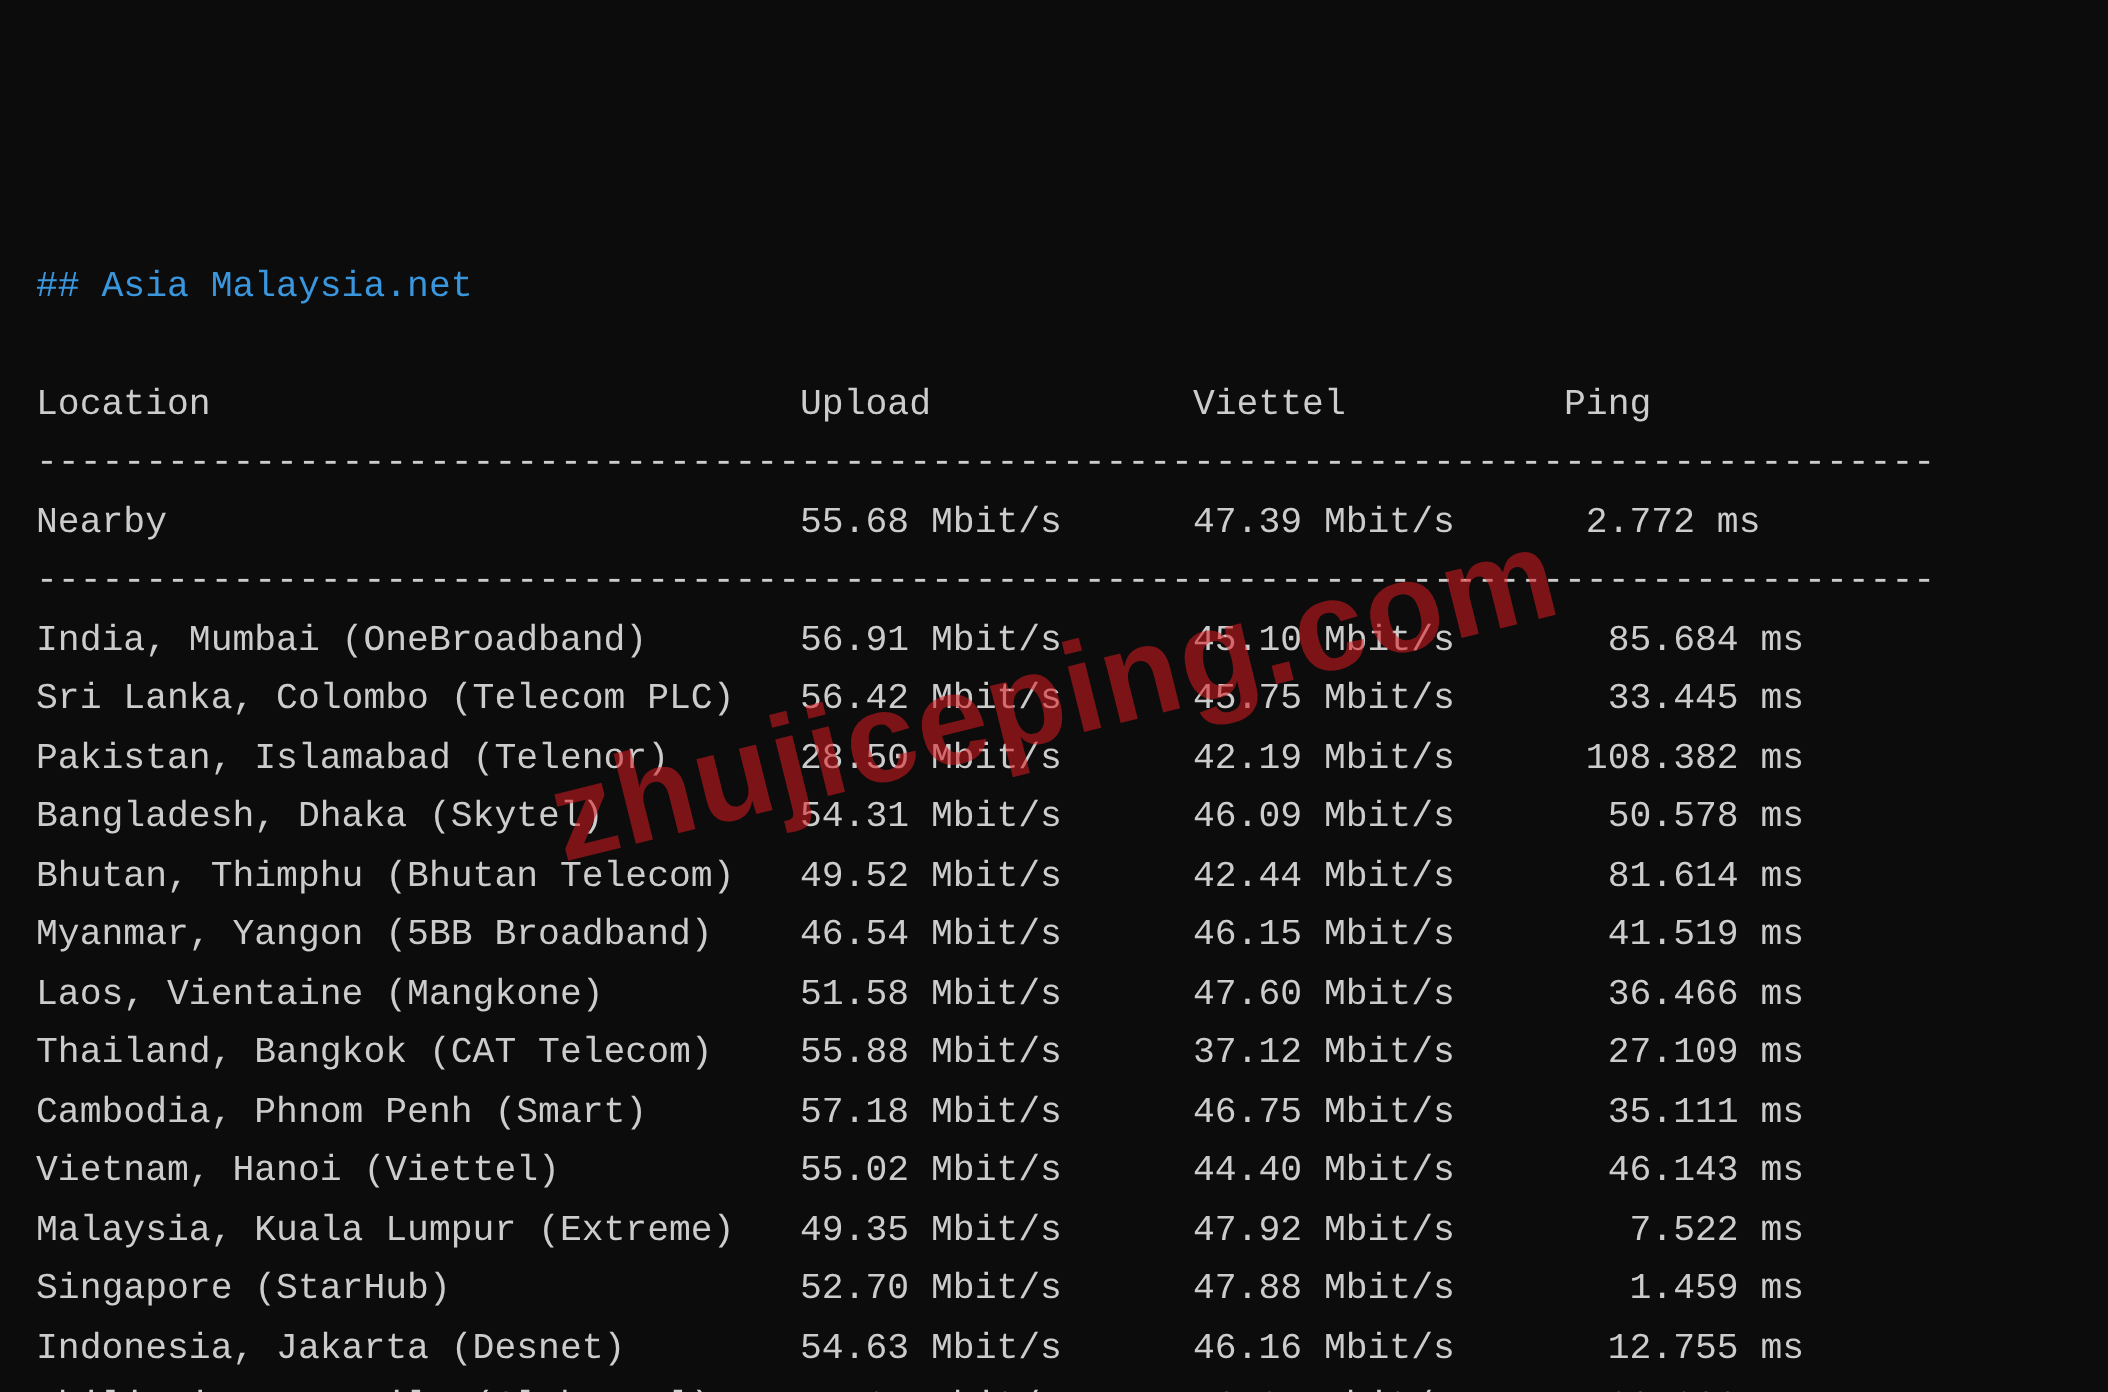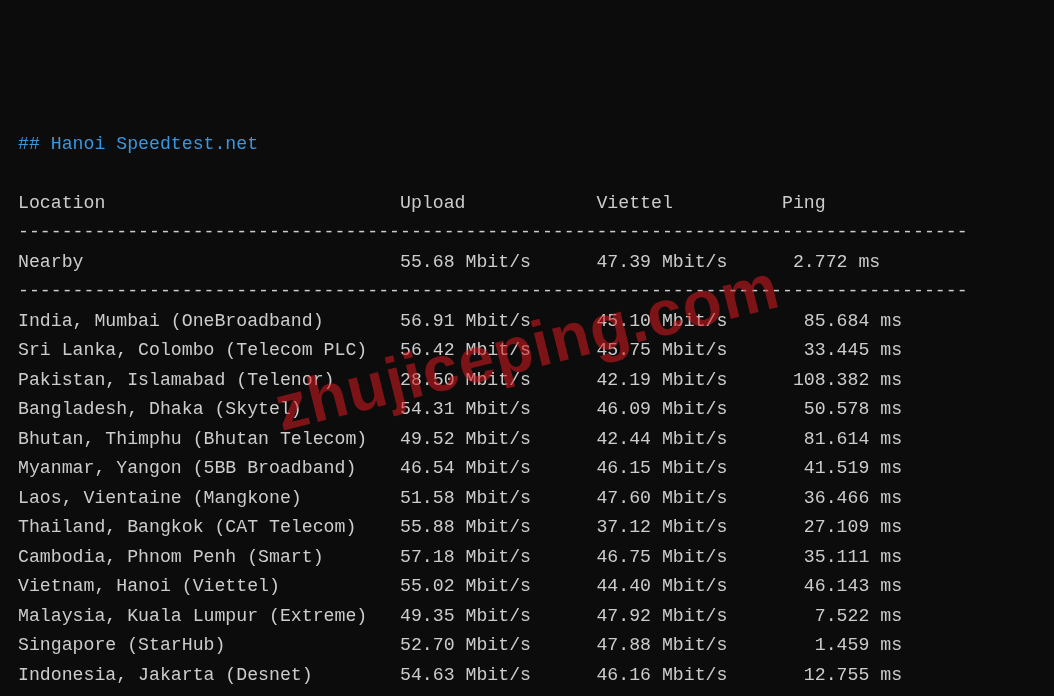--- a/index.html
+++ b/index.html
@@ -32,21 +32,21 @@
       letter-spacing: 1px;
       pointer-events: none;
       user-select: none;
     }
   </style>
 </head>
 <body>
 
 
 
-<span class="title">## Hanoi Speedtest.net</span>
+<span class="title">## Asia Malaysia.net</span>
 
 <span id="hdr">Location                           Upload            Viettel          Ping</span>
 <span>---------------------------------------------------------------------------------------</span>
 <span id="nearby">Nearby                             55.68 Mbit/s      47.39 Mbit/s      2.772 ms</span>
 <span>---------------------------------------------------------------------------------------</span>
 <span id="rows">India, Mumbai (OneBroadband)       56.91 Mbit/s      45.10 Mbit/s       85.684 ms
 Sri Lanka, Colombo (Telecom PLC)   56.42 Mbit/s      45.75 Mbit/s       33.445 ms
 Pakistan, Islamabad (Telenor)      28.50 Mbit/s      42.19 Mbit/s      108.382 ms
 Bangladesh, Dhaka (Skytel)         54.31 Mbit/s      46.09 Mbit/s       50.578 ms
 Bhutan, Thimphu (Bhutan Telecom)   49.52 Mbit/s      42.44 Mbit/s       81.614 ms

